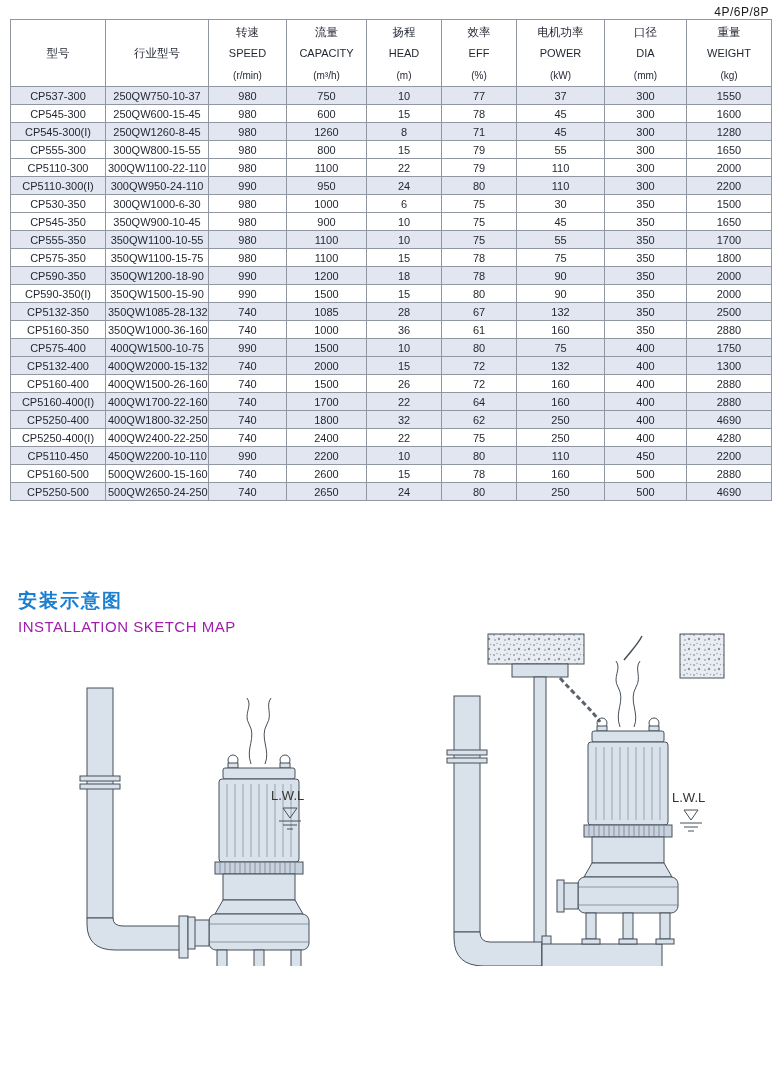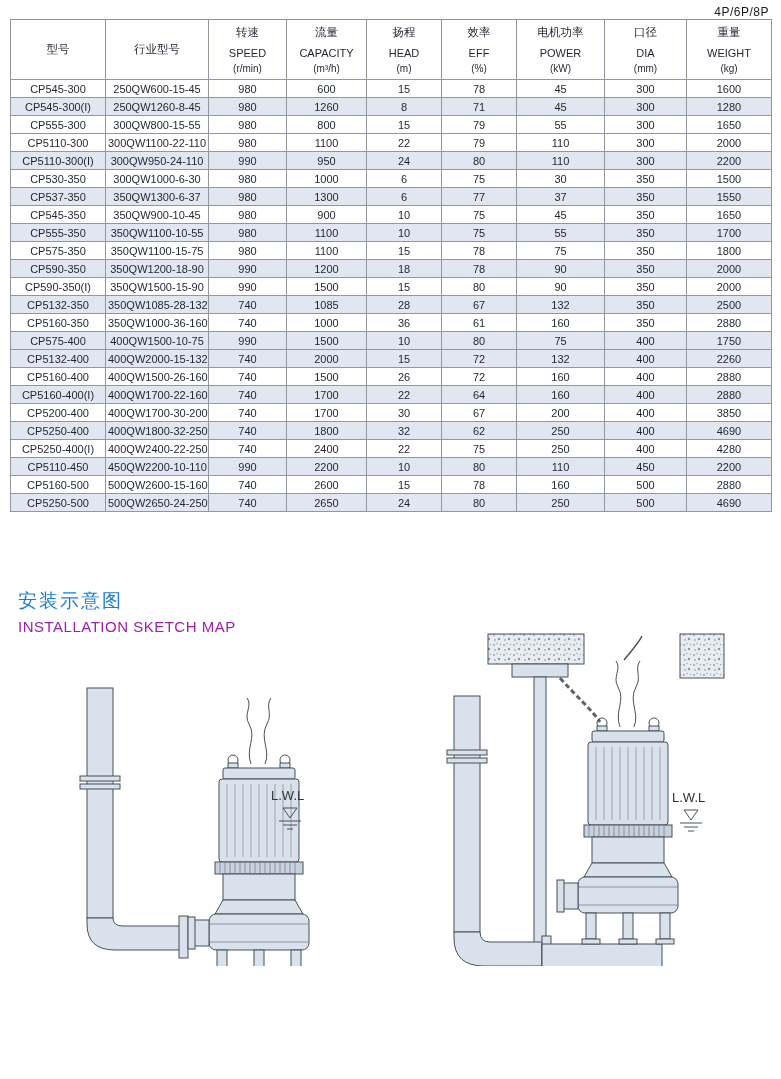--- a/index.html
+++ b/index.html
@@ -7,35 +7,35 @@
   .page{position:relative;width:781px;height:966px;background:#fff;overflow:hidden}
   .corner{position:absolute;top:5px;right:12px;font-size:12px;color:#1a1a1a;letter-spacing:.5px}
 
   table.spec{position:absolute;top:19px;left:10px;width:761px;border-collapse:collapse;
     table-layout:fixed;border:1.5px solid #4a4f57}
   .spec th,.spec td{border:1px solid #9097a1;text-align:center;color:#1f2430;
     overflow:hidden;white-space:nowrap}
   .spec thead th{font-weight:normal;padding:5px 8px;vertical-align:middle;background:#fff}
   .h-cn{font-size:11.5px}
   .h-en{font-size:11px;margin-top:7px}
-  .h-unit{font-size:10px;margin-top:4px}
+  .h-unit{font-size:10px;margin-top:11px}
   .spec tbody td{font-size:11px;height:18px;padding:0 2px}
   .spec tbody tr.alt td{background:#e2e6f0}
   .spec th:nth-child(1),.spec td:nth-child(1){width:95px}
   .spec th:nth-child(2),.spec td:nth-child(2){width:103px}
   .spec th:nth-child(3),.spec td:nth-child(3){width:78px}
   .spec th:nth-child(4),.spec td:nth-child(4){width:80px}
   .spec th:nth-child(5),.spec td:nth-child(5){width:75px}
   .spec th:nth-child(6),.spec td:nth-child(6){width:75px}
   .spec th:nth-child(7),.spec td:nth-child(7){width:88px}
   .spec th:nth-child(8),.spec td:nth-child(8){width:82px}
   .spec th:nth-child(9),.spec td:nth-child(9){width:85px}
 
   .section-title{position:absolute;left:18px;top:588px}
-  .section-title .cn{font-size:19px;font-weight:normal;color:#1b7fd0;letter-spacing:2px}
+  .section-title .cn{font-size:19px;font-weight:bold;color:#1b7fd0;letter-spacing:2px}
   .section-title .en{font-size:15px;color:#a21caf;margin-top:4px;letter-spacing:.5px}
 
   figure{position:absolute;margin:0;}
   .fig-left{left:35px;top:648px;width:310px}
   .fig-right{left:392px;top:632px;width:340px}
   figcaption{font-size:10px;color:#14532d;margin-top:16px}
   svg text{font-family:"Liberation Sans",sans-serif}
 </style>
 </head>
 <body>
@@ -84,20 +84,31 @@
             <div class="h-unit">(mm)</div>
           </th>
           <th>
             <div class="h-cn">重量</div>
             <div class="h-en">WEIGHT</div>
             <div class="h-unit">(kg)</div>
           </th>
         </tr>
       </thead>
     <tbody>
+        <tr class="alt">
+          <td>CP537-300</td>
+          <td>250QW750-10-37</td>
+          <td>980</td>
+          <td>750</td>
+          <td>10</td>
+          <td>77</td>
+          <td>37</td>
+          <td>300</td>
+          <td>1550</td>
+        </tr>
         <tr>
           <td>CP545-300</td>
           <td>250QW600-15-45</td>
           <td>980</td>
           <td>600</td>
           <td>15</td>
           <td>78</td>
           <td>45</td>
           <td>300</td>
           <td>1600</td>
@@ -150,31 +161,20 @@
           <td>CP530-350</td>
           <td>300QW1000-6-30</td>
           <td>980</td>
           <td>1000</td>
           <td>6</td>
           <td>75</td>
           <td>30</td>
           <td>350</td>
           <td>1500</td>
         </tr>
-        <tr class="alt">
-          <td>CP537-350</td>
-          <td>350QW1300-6-37</td>
-          <td>980</td>
-          <td>1300</td>
-          <td>6</td>
-          <td>77</td>
-          <td>37</td>
-          <td>350</td>
-          <td>1550</td>
-        </tr>
         <tr>
           <td>CP545-350</td>
           <td>350QW900-10-45</td>
           <td>980</td>
           <td>900</td>
           <td>10</td>
           <td>75</td>
           <td>45</td>
           <td>350</td>
           <td>1650</td>
@@ -258,21 +258,21 @@
         </tr>
         <tr class="alt">
           <td>CP5132-400</td>
           <td>400QW2000-15-132</td>
           <td>740</td>
           <td>2000</td>
           <td>15</td>
           <td>72</td>
           <td>132</td>
           <td>400</td>
-          <td>2260</td>
+          <td>1300</td>
         </tr>
         <tr>
           <td>CP5160-400</td>
           <td>400QW1500-26-160</td>
           <td>740</td>
           <td>1500</td>
           <td>26</td>
           <td>72</td>
           <td>160</td>
           <td>400</td>
@@ -281,31 +281,20 @@
         <tr class="alt">
           <td>CP5160-400(I)</td>
           <td>400QW1700-22-160</td>
           <td>740</td>
           <td>1700</td>
           <td>22</td>
           <td>64</td>
           <td>160</td>
           <td>400</td>
           <td>2880</td>
-        </tr>
-        <tr>
-          <td>CP5200-400</td>
-          <td>400QW1700-30-200</td>
-          <td>740</td>
-          <td>1700</td>
-          <td>30</td>
-          <td>67</td>
-          <td>200</td>
-          <td>400</td>
-          <td>3850</td>
         </tr>
         <tr class="alt">
           <td>CP5250-400</td>
           <td>400QW1800-32-250</td>
           <td>740</td>
           <td>1800</td>
           <td>32</td>
           <td>62</td>
           <td>250</td>
           <td>400</td>

